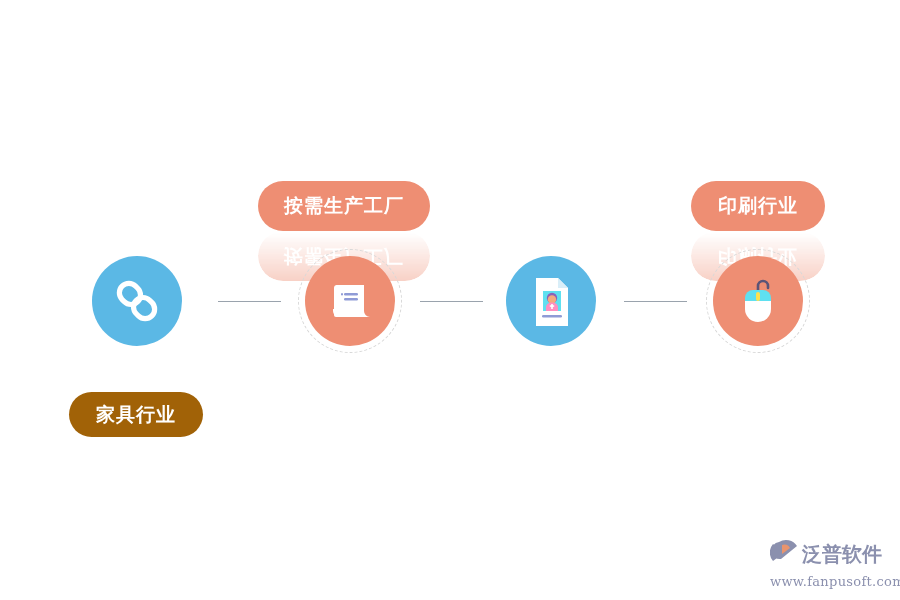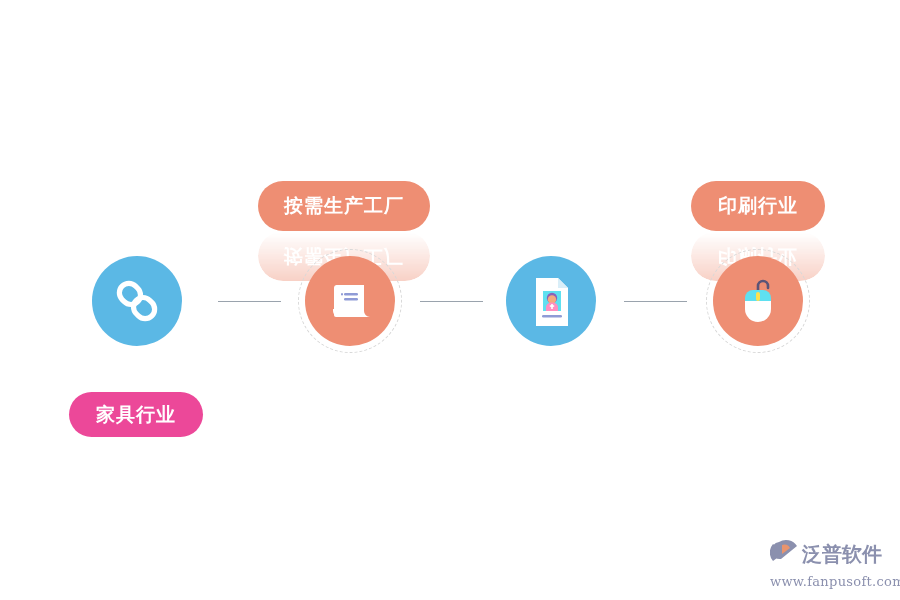--- a/index.html
+++ b/index.html
@@ -63,21 +63,21 @@
     justify-content: center;
     border-radius: 26px;
     color: #ffffff;
     font-size: 19px;
     font-weight: bold;
     letter-spacing: 1px;
     white-space: nowrap;
     box-sizing: border-box;
   }
   .pill.orange { background: #ee8e73; }
-  .pill.blue   { background: #ec4899; }
+  .pill.blue   { background: #a16207; }
 
   
   .pill-reflection {
     position: absolute;
     display: flex;
     align-items: center;
     justify-content: center;
     border-radius: 26px;
     color: #ffffff;
     font-size: 19px;

